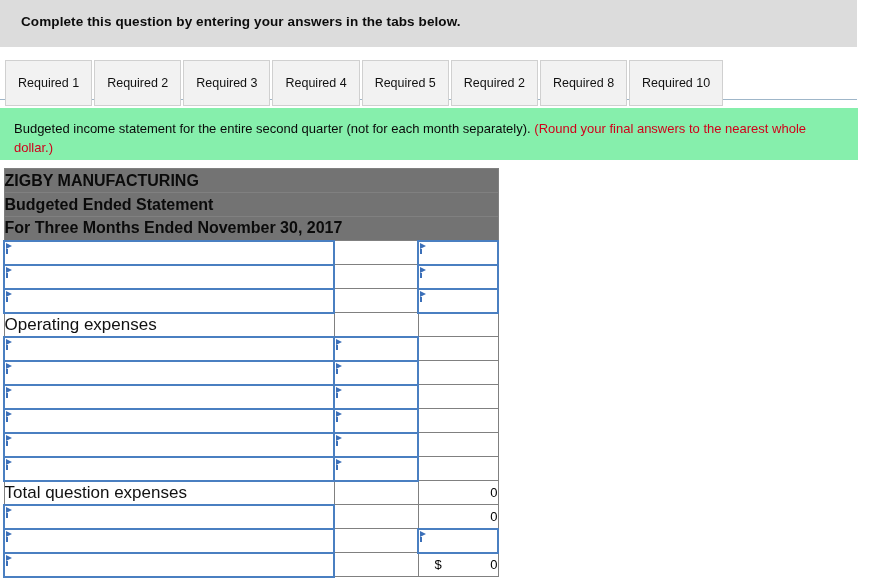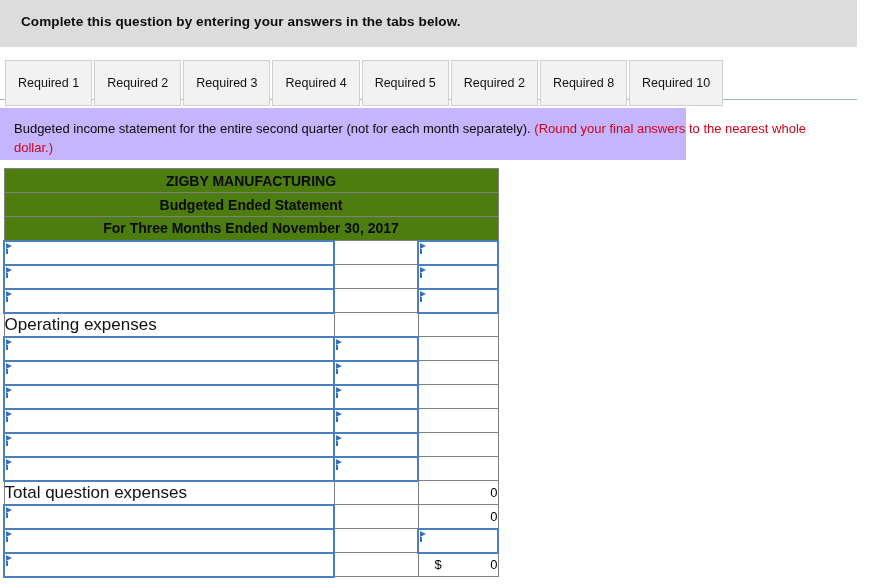--- a/index.html
+++ b/index.html
@@ -50,22 +50,22 @@
     cursor:pointer;
   }
   .tab.active{
     background:#ffffff;
     border:2px dotted #2f6fd0;
     margin-right:0px;
   }
 
   
   .banner{
-    position:absolute;left:0;top:108px;width:686px;height:52px;
-    background:#c4b5fd;
+    position:absolute;left:0;top:108px;width:858px;height:52px;
+    background:#86efac;
     box-sizing:border-box;
   }
   .banner-text{
     position:absolute;left:14px;top:11px;width:826px;
     font-size:13px;line-height:19px;color:#0a0a0a;
   }
   .banner-text .note{color:#d0021b;}
 
   
   .tbl{
@@ -79,24 +79,24 @@
     height:24px;
     padding:0;
     vertical-align:middle;
     box-sizing:border-box;
   }
   col.c1{width:330px;}
   col.c2{width:84px;}
   col.c3{width:80px;}
 
   .hdr{
-    background:#4d7c0f;
-    text-align:center;
+    background:#737373;
+    text-align:left;
     font-weight:bold;
-    font-size:14px;
+    font-size:16px;
     color:#0b0b0b;
     height:24px;
   }
 
   .lbl{
     padding-left:5px;
     font-size:17px;
     color:#111;
     background:#ffffff;
     text-align:left;

